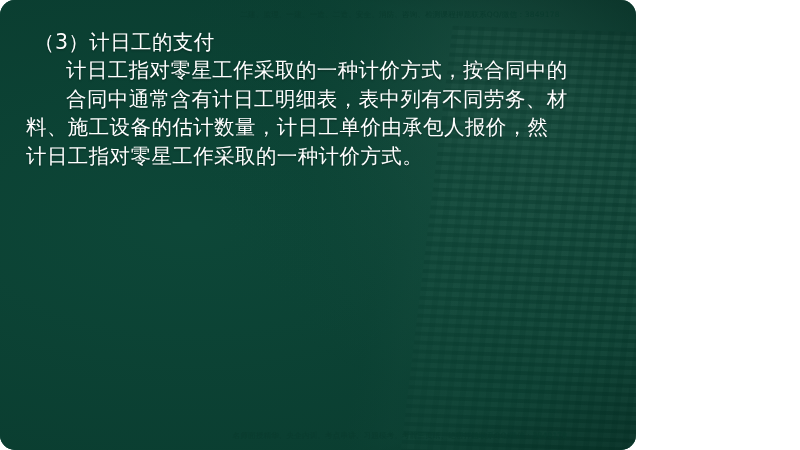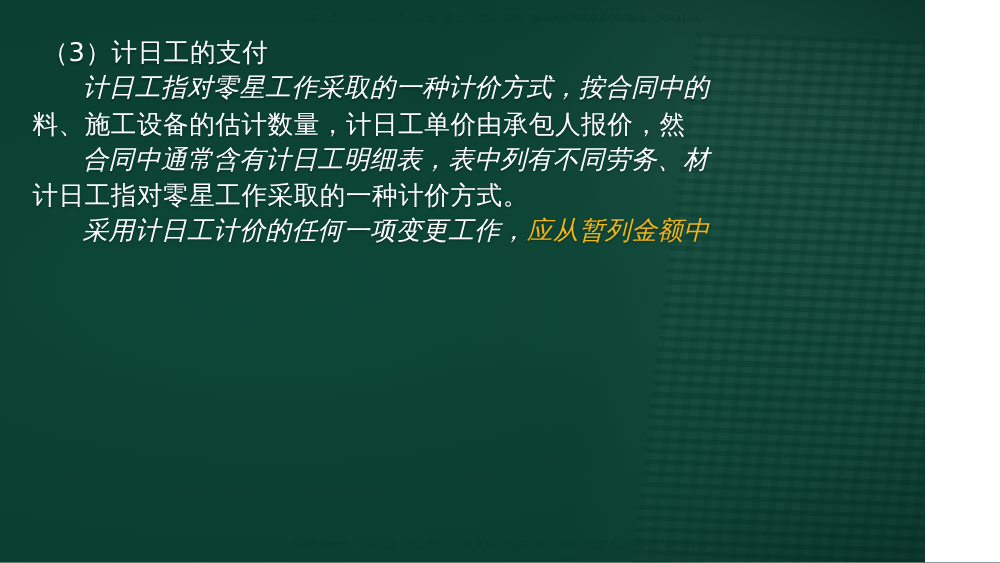--- a/index.html
+++ b/index.html
@@ -8,24 +8,25 @@
   }
   body {
     width: 800px;
     height: 450px;
     overflow: hidden;
     font-family: "Liberation Sans", "DejaVu Sans", sans-serif;
   }
 
   .slide {
     position: relative;
-    width: 740px;
+    width: 636px;
     height: 450px;
     background: #0d4738;
     overflow: hidden;
+    border-radius: 15px;
   }
 
   
   .photo-layer {
     position: absolute;
     inset: 0;
     overflow: hidden;
   }
   .sky-glow {
     position: absolute;
@@ -128,21 +129,21 @@
     top: 28px;
     width: 580px;
     color: #ffffff;
     font-size: 20.5px;
     line-height: 28.4px;
     font-family: "DejaVu Sans", sans-serif;
     letter-spacing: 0.4px;
     text-shadow: 0 1px 2px rgba(0, 0, 0, 0.35);
   }
   .para { margin: 0; }
-  .indent { text-indent: 40px; font-style: italic; }
+  .indent { text-indent: 40px; }
   .heading { text-indent: 8px; }
   .hl { color: #f0b517; }
 </style>
 </head>
 <body>
 
 <div class="slide">
 
   <div class="photo-layer">
     <div class="sky-glow"></div>
@@ -156,31 +157,28 @@
   <div class="banner banner-top">二建、监理、一建、一造、二造、安全、消防、咨询、检测课程押题联系QQ/微信：3849178</div>
 
   <div class="content">
 
     <p class="para heading">（3）计日工的支付</p>
 
     <p class="para indent">
       <span>计日工指对零星工作采取的一种计价方式，按合同中的</span>
     </p>
 
+    <p class="para indent">
+      <span>合同中通常含有计日工明细表，表中列有不同劳务、材</span>
+    </p>
     <p class="para">
       <span>料、施工设备的估计数量，计日工单价由承包人报价，然</span>
-    </p>
-    <p class="para indent">
-      <span>合同中通常含有计日工明细表，表中列有不同劳务、材</span>
     </p>
     <p class="para">
       <span>计日工指对零星工作采取的一种计价方式。</span>
     </p>
 
-    <p class="para indent">
-      <span>采用计日工计价的任何一项变更工作，</span><span class="hl">应从暂列金额中</span>
-    </p>
 
   </div>
 
   <div class="banner banner-bottom">名师面授精华、央企内训、考点串讲、习题模考、考前三页纸、绝密押题联系QQ/微信：3849178</div>
 
 </div>
 
 </body></html>

